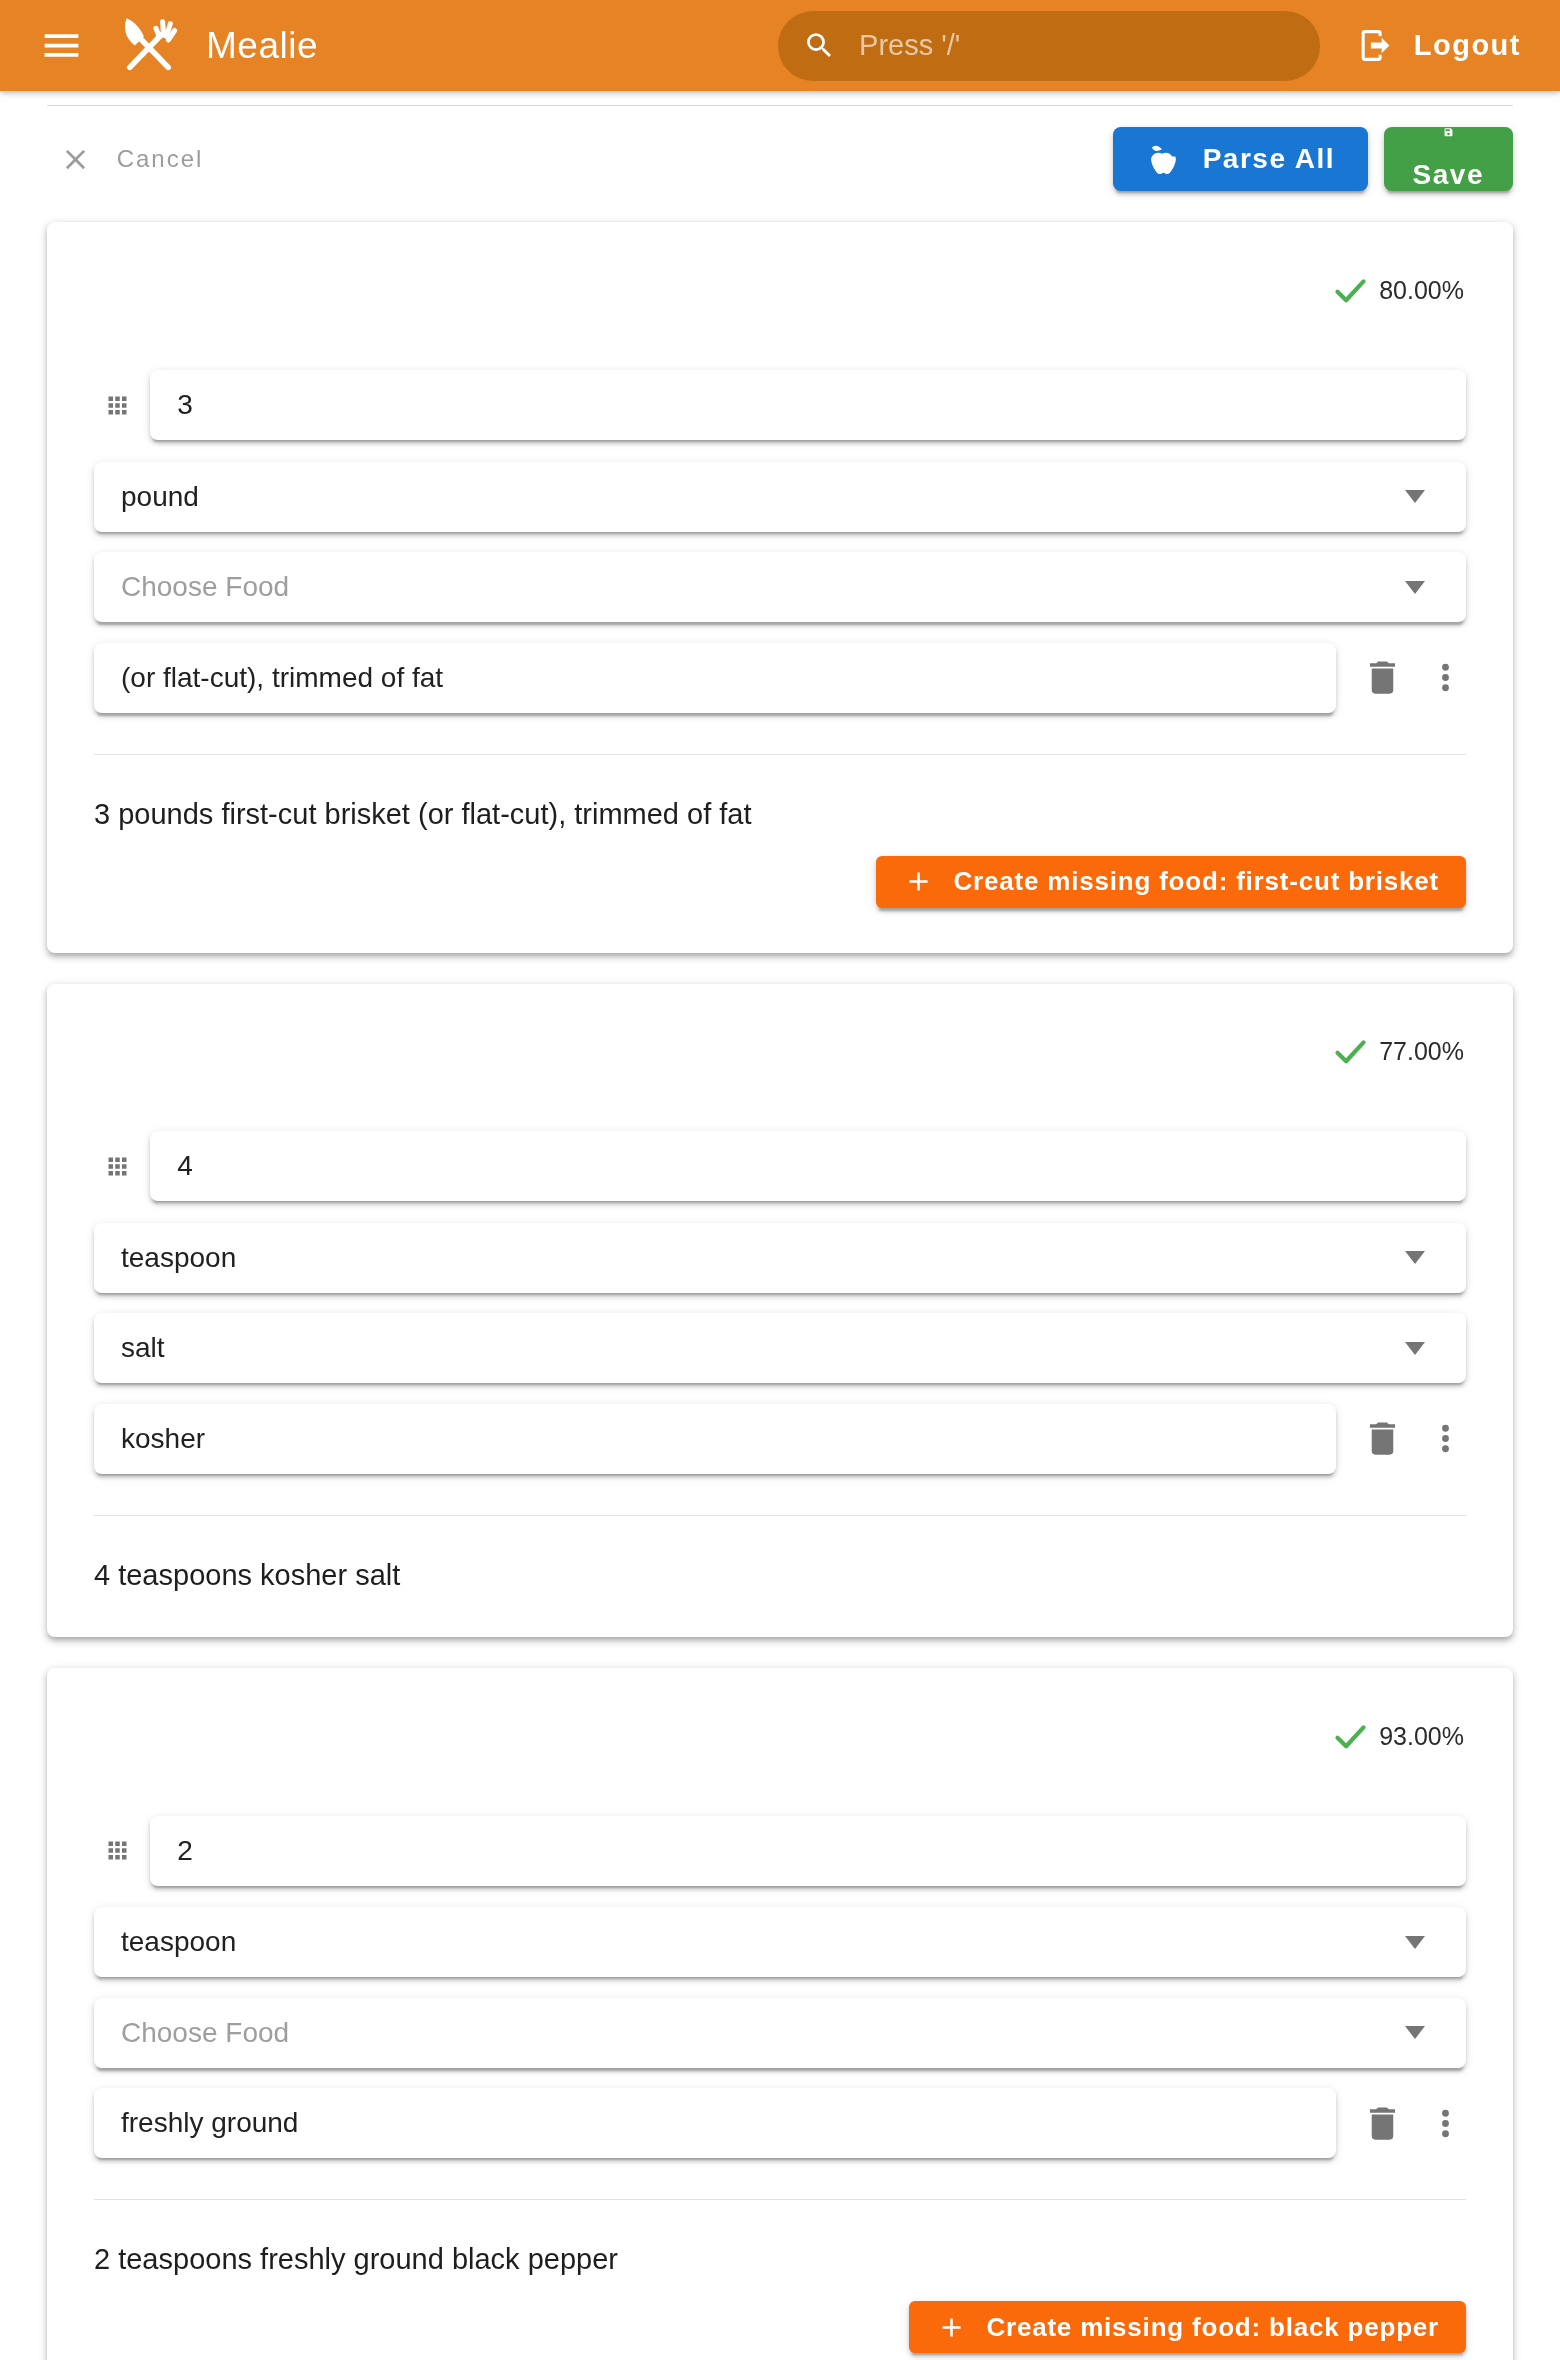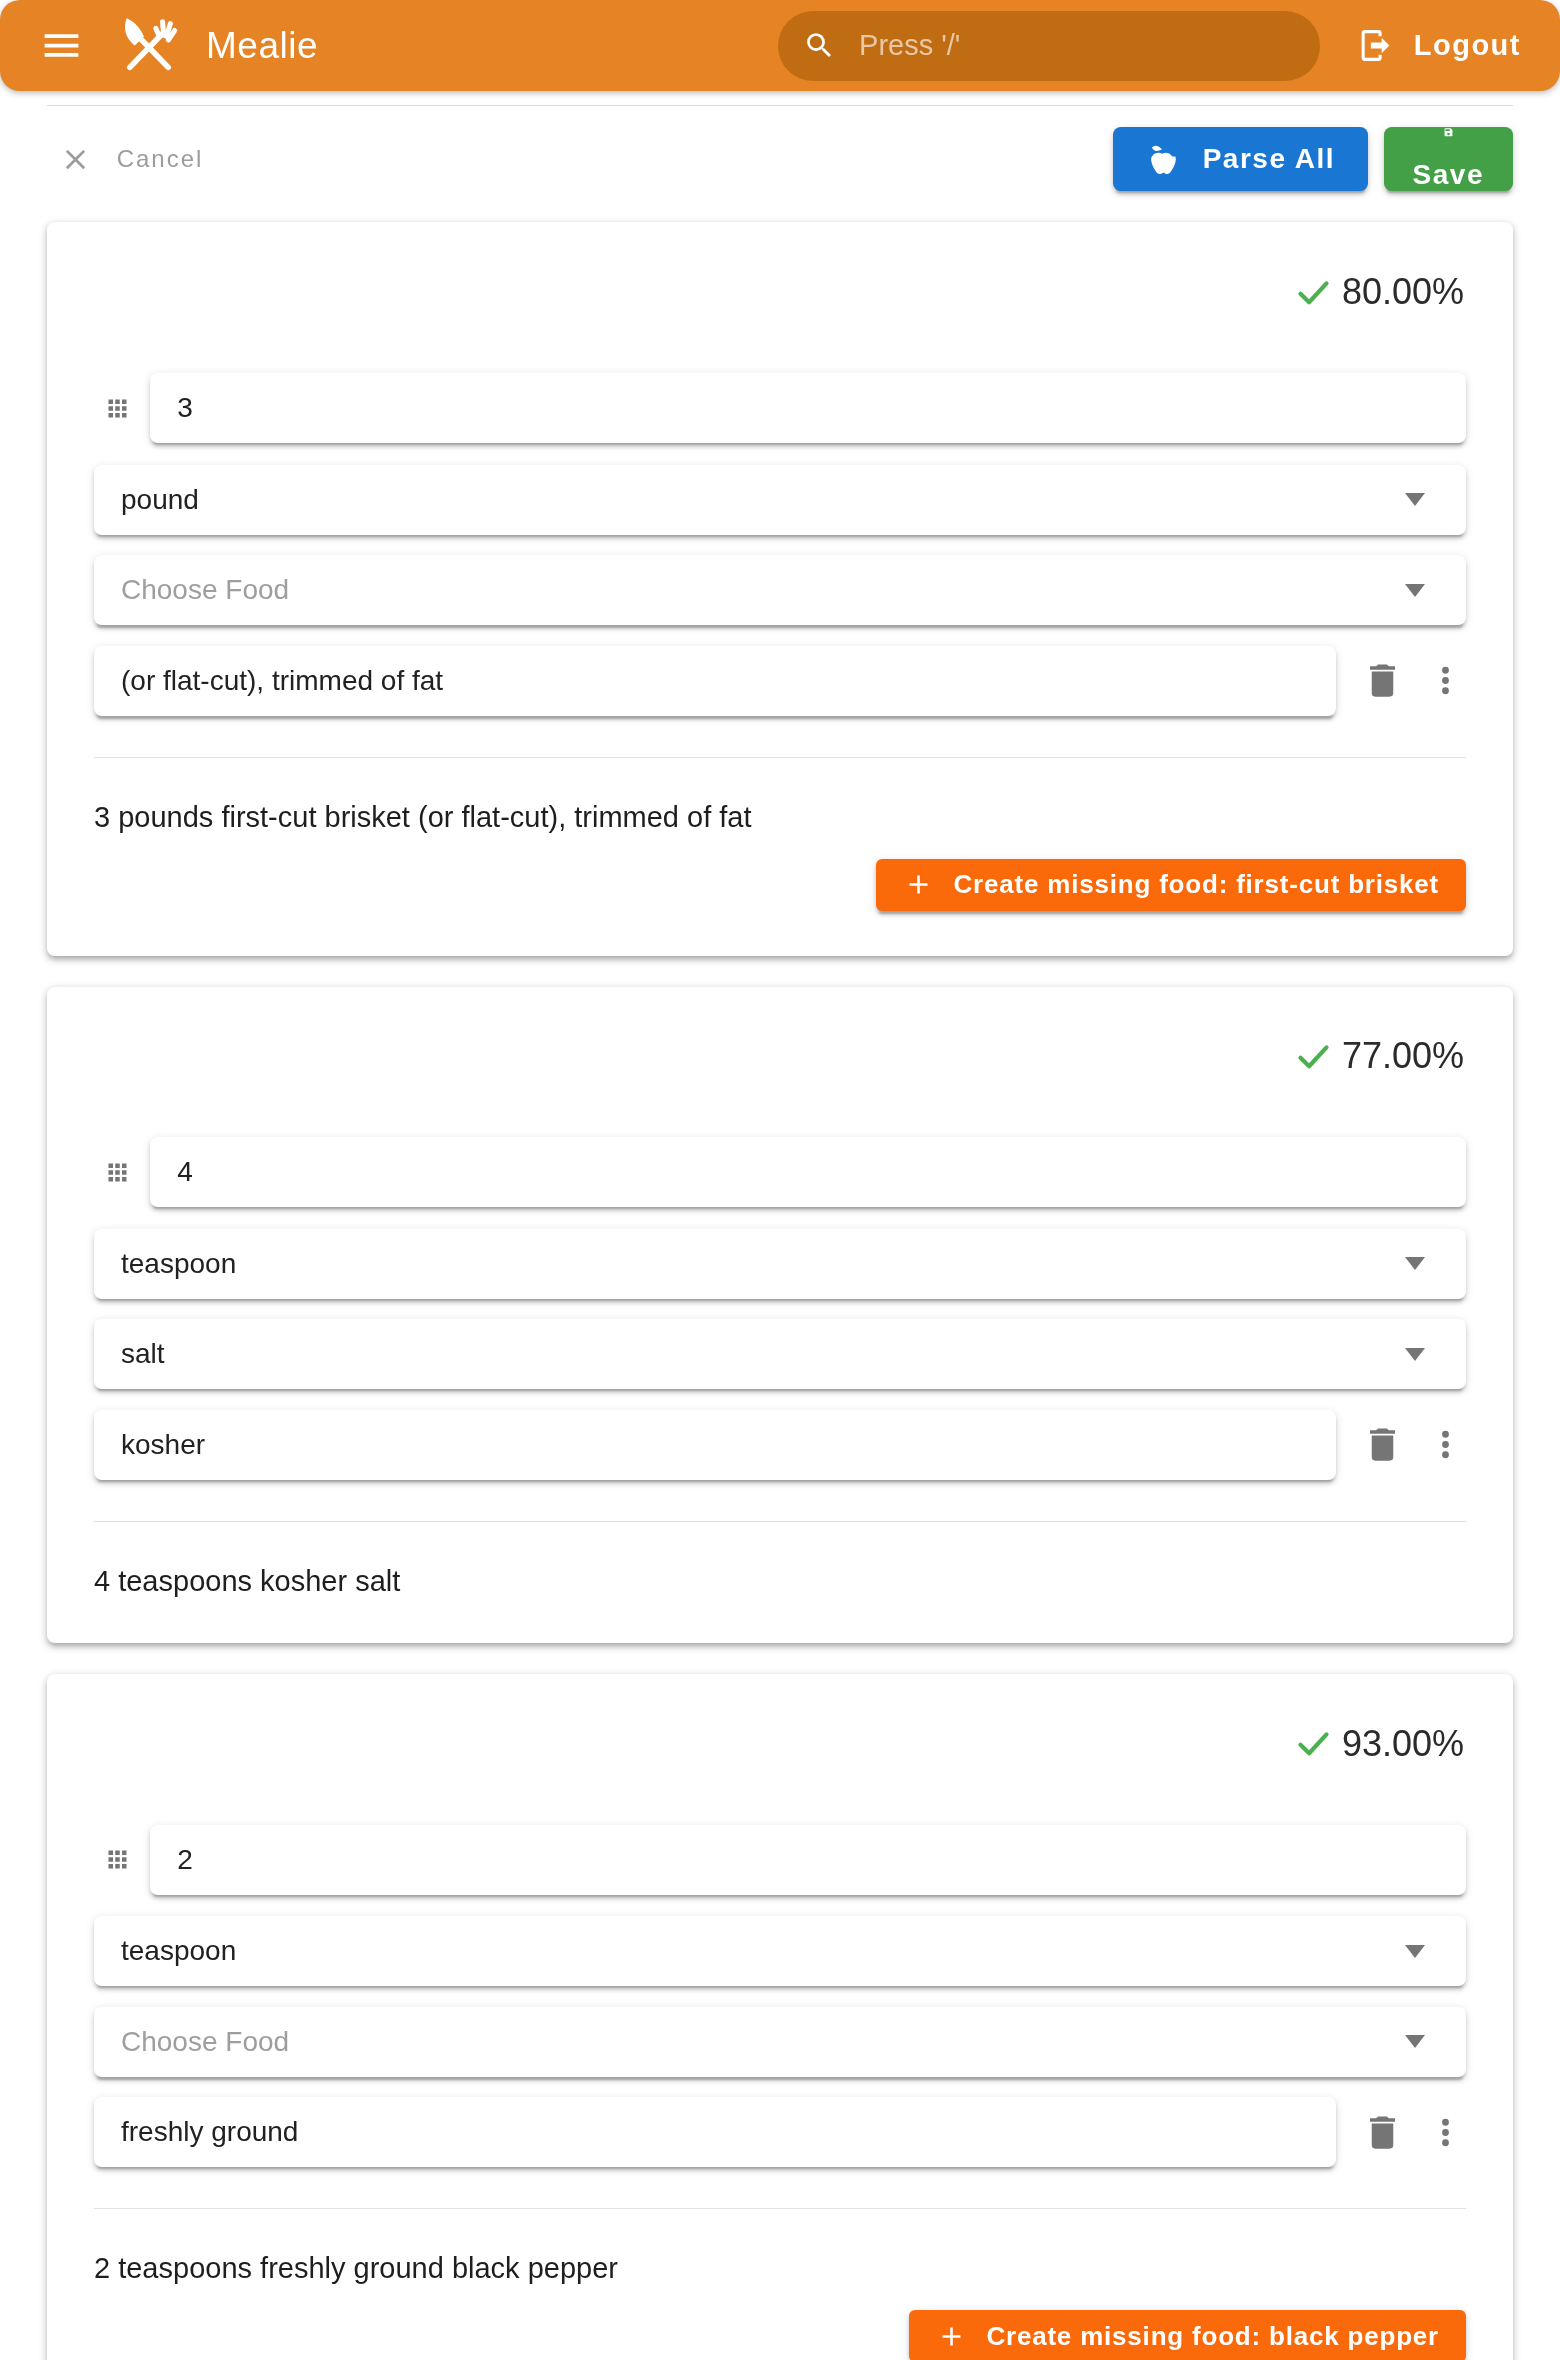--- a/index.html
+++ b/index.html
@@ -15,21 +15,20 @@
   
   .app-bar {
     height: 91px;
     background: var(--header, #E58325);
     display: flex;
     align-items: center;
     padding: 0 39px;
     box-shadow: 0 2px 5.9px rgba(0,0,0,0.28);
     position: relative;
     z-index: 5;
-    border-radius: 20px;
   }
   .icon-btn { background: none; border: none; cursor: pointer; display: flex; align-items: center; }
   .app-logo { margin-left: 33px; display: flex; align-items: center; }
   .app-title {
     color: #fff;
     font-size: 37px;
     font-weight: 400;
     margin-left: 25px;
     letter-spacing: 0.5px;
   }
@@ -120,21 +119,21 @@
     box-shadow: 0 3.9px 4.9px -2px rgba(0,0,0,.2), 0 3.9px 5.9px 1px rgba(0,0,0,.12), 0 2px 9.8px 1px rgba(0,0,0,.10);
     padding: 43px 47px 45px;
     margin-bottom: 31px;
   }
   .confidence-row {
     display: flex;
     justify-content: flex-end;
     align-items: center;
     gap: 9px;
     margin: 5.9px 2px 60px 0;
-    font-size: 36px;
+    font-size: 25px;
     color: #2b2b2b;
   }
   .field {
     background: #fff;
     border-radius: 7.8px;
     box-shadow: 0 5.9px 2px -3.9px rgba(0,0,0,.2), 0 3.9px 3.9px 0 rgba(0,0,0,.14), 0 2px 9.8px 0 rgba(0,0,0,.12);
     height: 70px;
     display: flex;
     align-items: center;
   }

